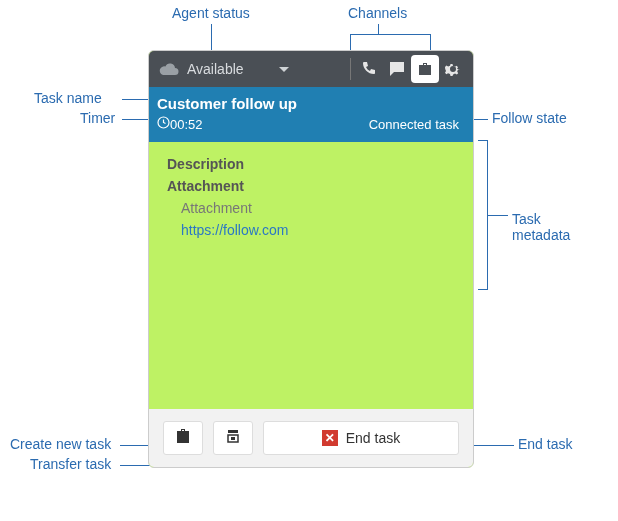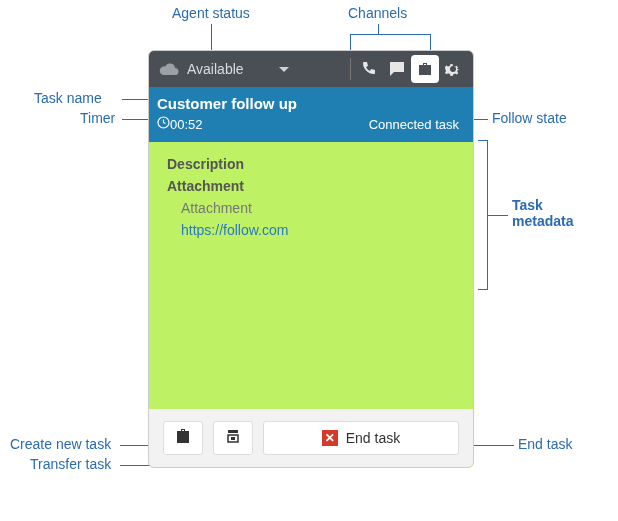--- a/index.html
+++ b/index.html
@@ -157,21 +157,21 @@
 <div class="line lineH" style="left:122px; top:99px; width:28px;"></div>
 
 <div class="ann" style="left:80px; top:110px;">Timer</div>
 <div class="line lineH" style="left:122px; top:119px; width:28px;"></div>
 
 <div class="ann" style="left:492px; top:110px;">Follow state</div>
 <div class="line lineH" style="left:474px; top:119px; width:14px;"></div>
 
 <div class="bracket" style="left:478px; top:140px; width:10px; height:150px;"></div>
 <div class="line lineH" style="left:488px; top:215px; width:20px;"></div>
-<div class="ann" style="left:512px; top:197px; white-space:pre;font-weight:bold;">Task
+<div class="ann" style="left:512px; top:211px; white-space:pre;">Task
 metadata</div>
 
 <div class="ann" style="left:10px; top:436px;">Create new task</div>
 <div class="line lineH" style="left:120px; top:445px; width:80px;"></div>
 
 <div class="ann" style="left:30px; top:456px;">Transfer task</div>
 <div class="line lineH" style="left:120px; top:465px; width:134px;"></div>
 <div class="line lineV" style="left:254px; top:458px; height:8px;"></div>
 
 <div class="ann" style="left:518px; top:436px;">End task</div>

